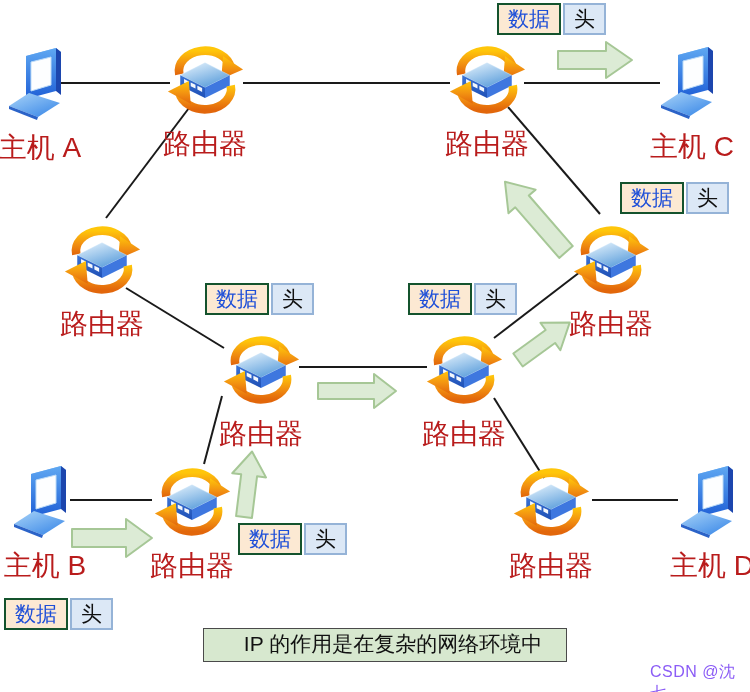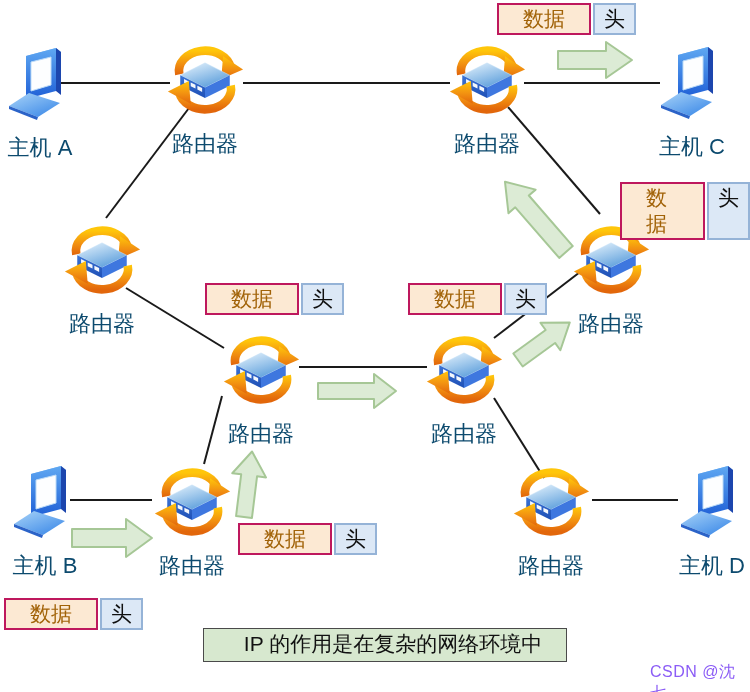--- a/index.html
+++ b/index.html
@@ -4,24 +4,24 @@
 <style>
   html,body{margin:0;padding:0;background:#fff;}
   #canvas{
     position:relative;width:750px;height:692px;background:#ffffff;overflow:hidden;
     font-family:"Liberation Sans","DejaVu Sans",sans-serif;color:#1a1a1a;
   }
   #edges{position:absolute;left:0;top:0;pointer-events:none;}
   .node{position:absolute;width:120px;display:flex;flex-direction:column;align-items:center;}
   .router-ic{width:78px;height:80px;}
   .laptop-ic{width:64px;height:74px;}
-  .nlabel{margin-top:11px;font-size:22px;line-height:25px;white-space:nowrap;color:#0c4a6e;}
+  .nlabel{margin-top:11px;font-size:28px;line-height:25px;white-space:nowrap;color:#b91c1c;}
   .host .nlabel{margin-top:15px;}
   .packet{position:absolute;display:flex;gap:2px;font-size:21px;line-height:26px;}
-  .pk-data{background:#FCE9D3;border:2px solid #be185d;padding:1px 24px;color:#a16207;}
+  .pk-data{background:#FCE9D3;border:2px solid #14532d;padding:1px 9px;color:#1d4ed8;}
   .pk-head{background:#DCE8F6;border:2px solid #95B3D7;padding:1px 9px;color:#111;}
   .caption{
     position:absolute;left:203px;top:628px;width:364px;box-sizing:border-box;
     background:#D7E8CF;border:1.5px solid #4a4a4a;text-align:center;
     font-size:21px;line-height:26.5px;padding:2px 0 3px 16px;color:#111;
   }
   .watermark{position:absolute;left:650px;top:662px;font-size:16px;color:#8b5cf6;letter-spacing:.5px;}
   .defs-hidden{position:absolute;width:0;height:0;overflow:hidden;}
 </style>
 </head>

